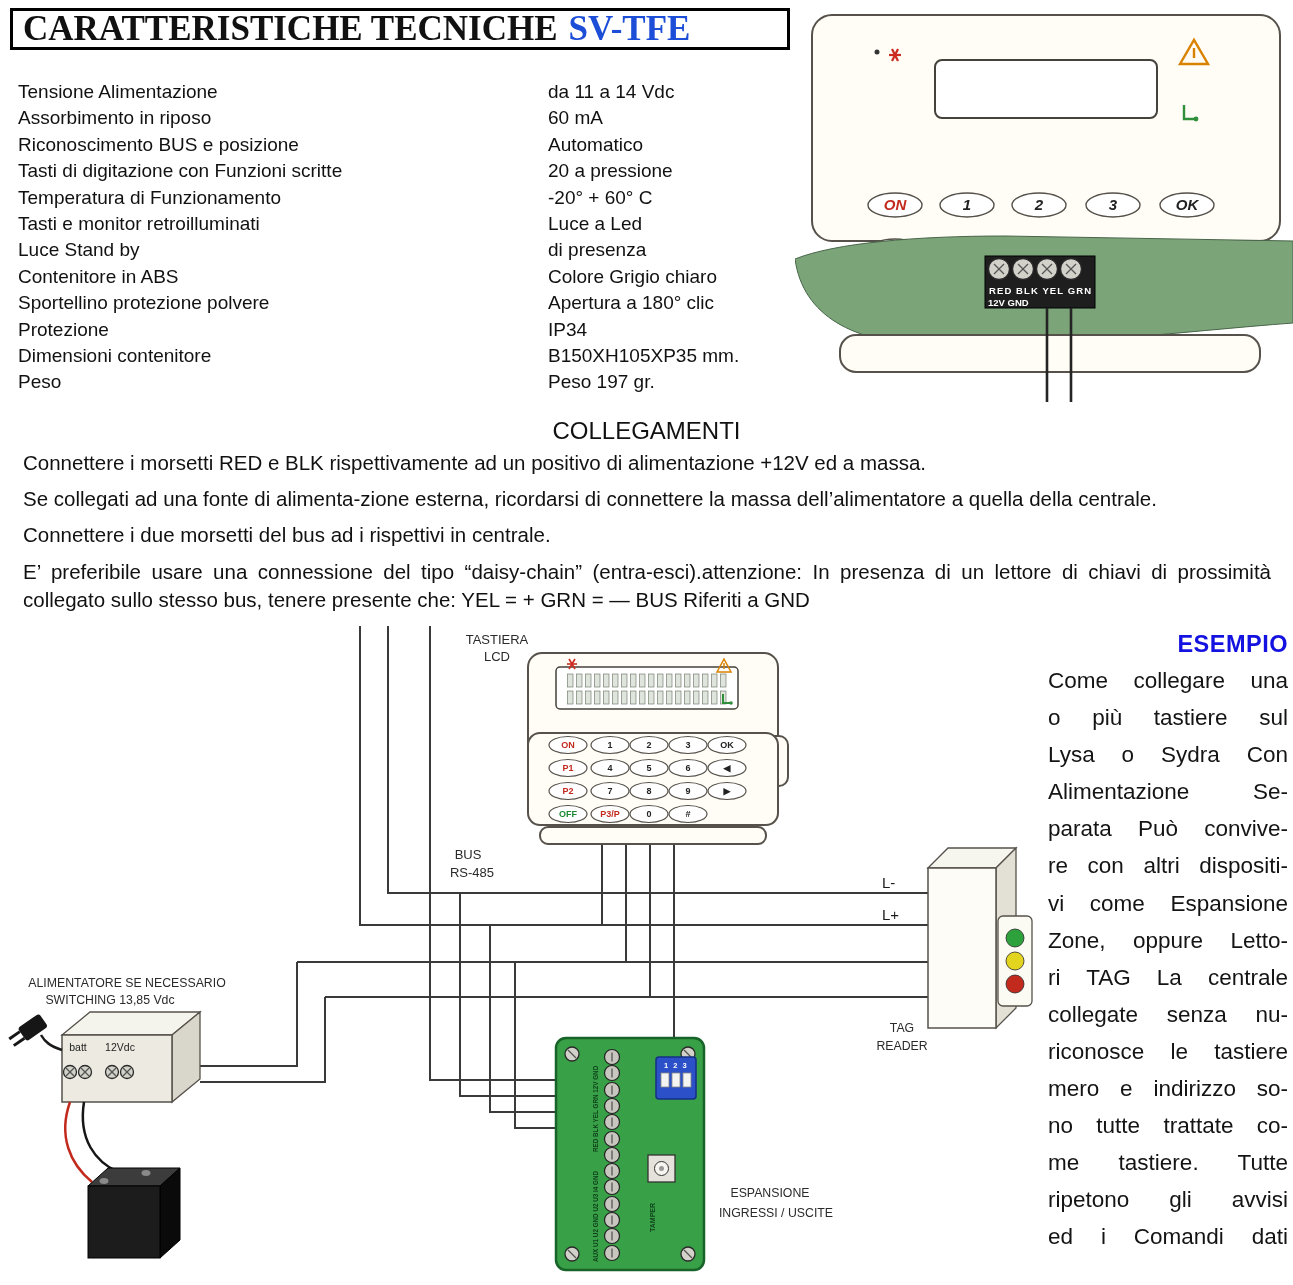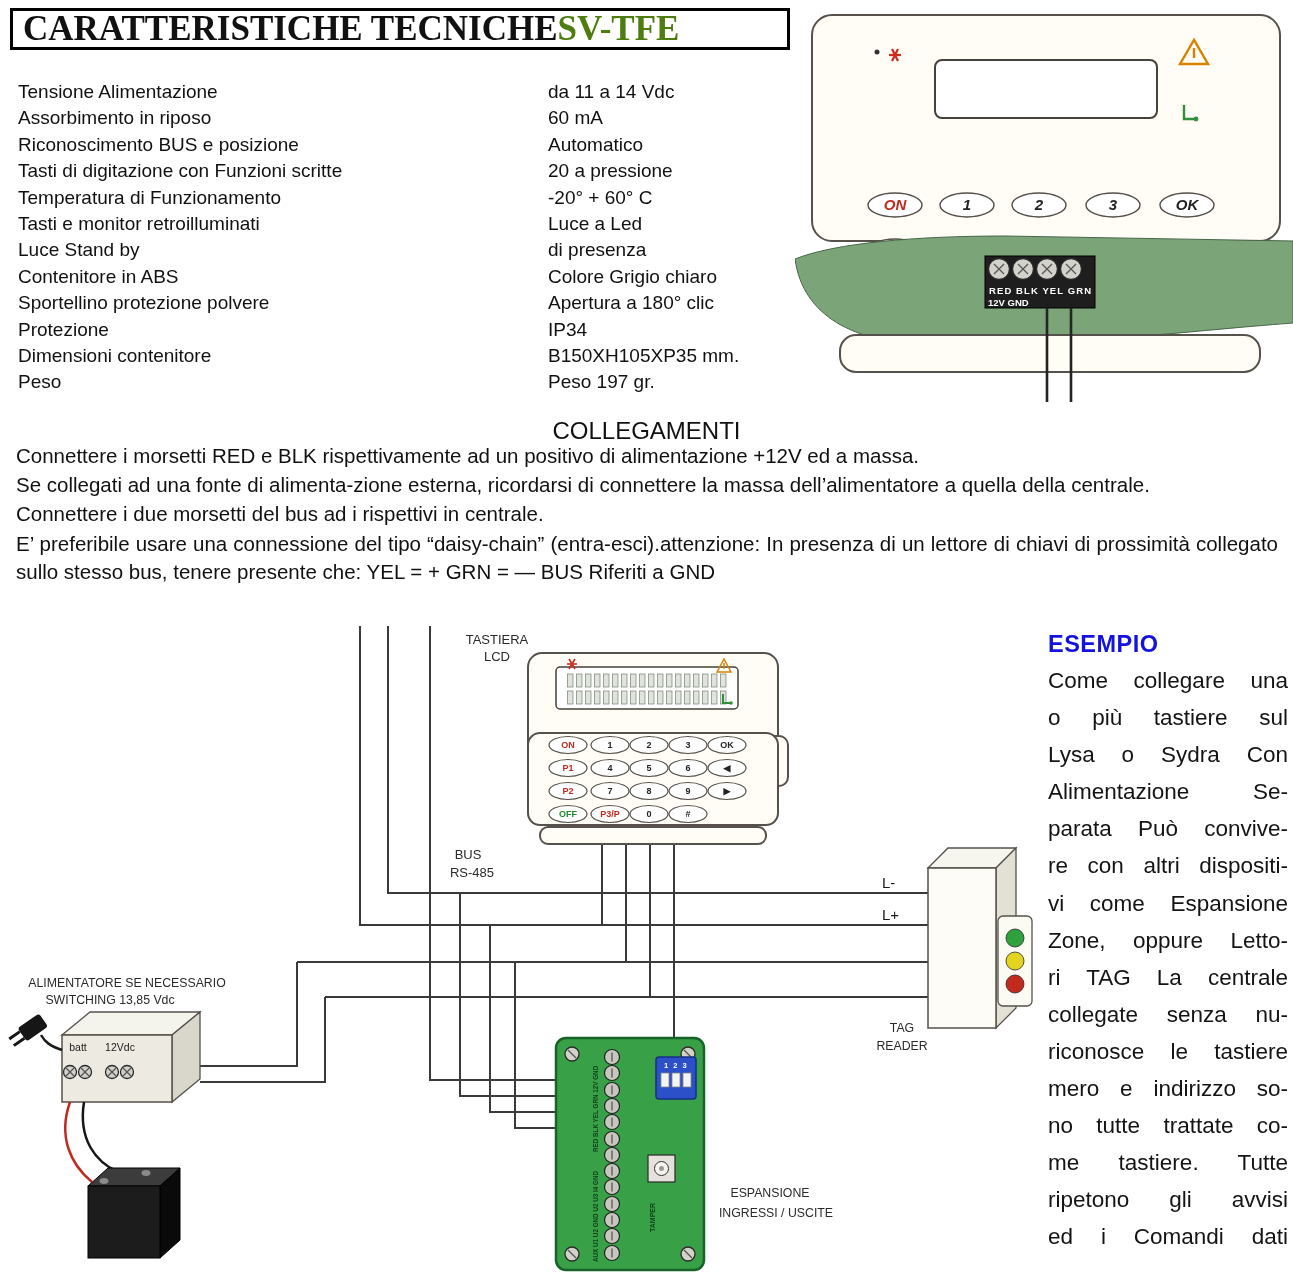--- a/index.html
+++ b/index.html
@@ -2,29 +2,29 @@
 <html><head>
 <meta charset="utf-8">
 <style>
   *{margin:0;padding:0;box-sizing:border-box}
   body{background:#fff}
   .page{position:relative;width:1293px;height:1285px;background:#fff;overflow:hidden;
         font-family:"Liberation Sans",sans-serif;color:#111}
   .title-box{position:absolute;left:10px;top:8px;width:780px;height:42px;border:3px solid #000;
         display:flex;align-items:center;padding:0 10px;white-space:nowrap;
         font-family:"Liberation Serif",serif;font-weight:700;font-size:35px}
-  .title-model{color:#4d7c0f;}
+  .title-model{color:#1d4ed8;margin-left:11px}
   .specs{position:absolute;left:18px;top:79px;width:775px;font-size:19px}
   .spec-row{position:relative;height:26.4px;line-height:26.4px;white-space:nowrap}
   .spec-value{position:absolute;left:530px;top:0}
   .coll-heading{position:absolute;left:0;top:417px;width:1293px;text-align:center;font-size:24px}
   .coll-text{position:absolute;left:15px;top:441px;width:1264px;font-size:20.5px;line-height:28.2px;text-align:justify}
-  .coll-text p{margin:1px}
+  .coll-text p{margin:8px}
   .esempio{position:absolute;left:1048px;top:631px;width:240px}
-  .esempio-heading{text-align:left;color:#1412e0;font-weight:700;font-size:23.5px;letter-spacing:.5px;margin-bottom:4px}
+  .esempio-heading{text-align:right;color:#1412e0;font-weight:700;font-size:23.5px;letter-spacing:.5px;margin-bottom:4px}
   .ex-line{font-size:22.5px;line-height:37.1px;text-align:justify;text-align-last:justify;color:#141414}
   svg{position:absolute;font-family:"Liberation Sans",sans-serif}
   .dev{fill:#fffdf6;stroke:#56524b;stroke-width:2}
   .wire{fill:none;stroke:#3a3a3a;stroke-width:2}
   .k-red{fill:#c32a1e}.k-grn{fill:#1f8a33}.k-blk{fill:#222}
   .btn-label{font-size:9px;font-weight:700;text-anchor:middle}
   .big-btn-label{font-size:15px;font-weight:700;font-style:italic;text-anchor:middle}
   .diag-label{font-size:13px;fill:#2a2a2a;text-anchor:middle}
   .small-label{font-size:12.3px;fill:#2a2a2a;text-anchor:middle}
   .lp-label{font-size:15px;fill:#1a1a1a}

